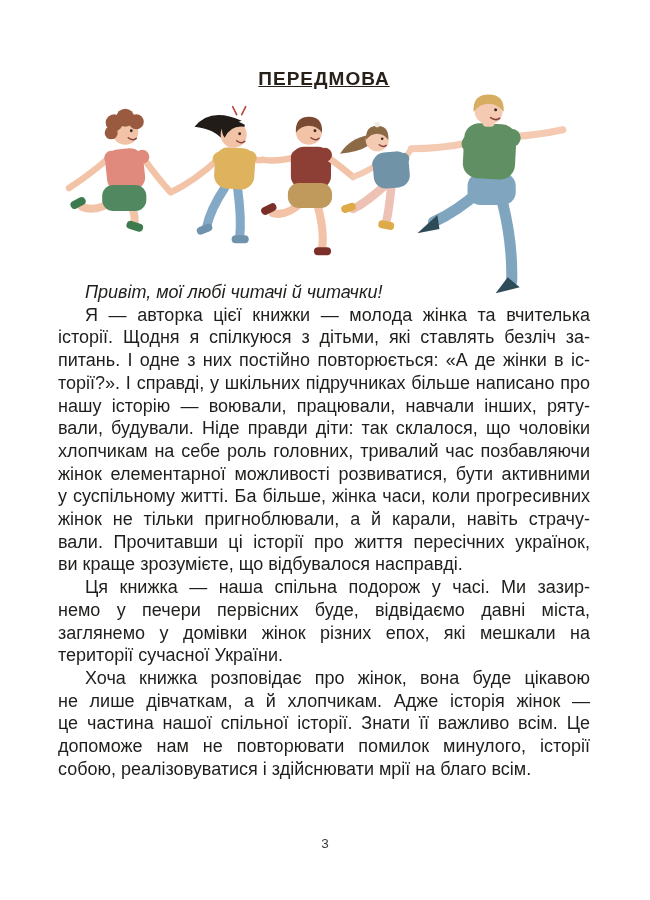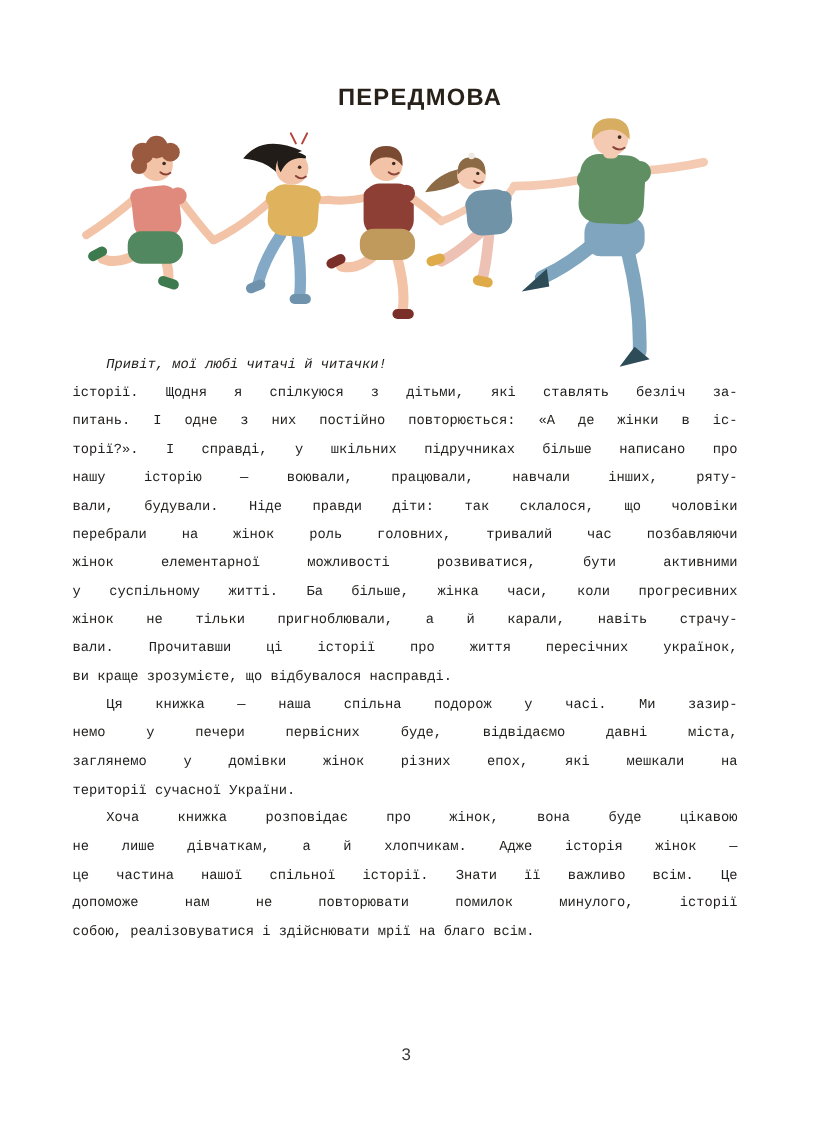--- a/index.html
+++ b/index.html
@@ -1,28 +1,29 @@
 <!DOCTYPE html>
 <html lang="uk" style="--c-page_bg: #ffffff; --c-title_text: #27211a; --c-body_text: #1f1e1c; --c-page_number: #3c3b39; --f0-skin: #f2c3a7; --f0-hair: #9a5a3f; --f0-top: #e08a7e; --f0-bottom: #51885f; --f0-shoes: #3d7a4e; --f1-skin: #f2c3a7; --f1-hair: #221c19; --f1-top: #dfb35e; --f1-bottom: #83a9c6; --f1-shoes: #6f93ad; --f1-accent: #b5453a; --f2-skin: #f2c3a7; --f2-hair: #7b4a33; --f2-top: #8d3e35; --f2-bottom: #bf9a5c; --f2-shoes: #7a2f28; --f3-skin: #f4cab2; --f3-hair: #8c6a45; --f3-top: #7093a8; --f3-bottom: #edc2b5; --f3-shoes: #dfab49; --f4-skin: #f4cab2; --f4-hair: #d7ad61; --f4-top: #618f64; --f4-bottom: #7fa5bf; --f4-shoes: #2e4c58;"><head>
 <meta charset="utf-8">
 <style>
   html,body{margin:0;padding:0;background:#ffffff;}
   .page{
     position:relative;width:650px;height:900px;background:var(--c-page_bg,#fff);
     font-family:"Liberation Sans",sans-serif;overflow:hidden;
   }
   .title{
-    position:absolute;top:68px;left:70px;width:532px;margin:0;
+    position:absolute;top:68px;left:58px;width:532px;margin:0;
     text-align:center;font-size:19px;font-weight:bold;letter-spacing:1px;
     color:var(--c-title_text,#27211a);
+    text-decoration:underline;
   }
   .illo{position:absolute;left:58px;top:90px;width:532px;height:212px;}
   .textblock{
     position:absolute;left:58px;top:281px;width:532px;
-    font-size:11px;line-height:22.7px;color:var(--c-body_text,#1f1e1c);font-family:Liberation Mono, monospace;
+    font-size:18px;line-height:22.7px;color:var(--c-body_text,#1f1e1c);
   }
   .greeting{font-style:italic;text-indent:27px;}
   .para{margin:0;}
   .line{text-align:justify;text-align-last:justify;}
   .line.last{text-align-last:auto;}
   .line.ind{text-indent:27px;}
   .pagenum{
     position:absolute;top:836px;left:0;width:650px;text-align:center;
     font-size:13.5px;color:var(--c-page_number,#3c3b39);
   }
@@ -125,26 +126,27 @@
       <path d="M414,21 q-1,-17 15,-17 q16,0 15,17 q-6,-8 -15,-8 q-9,0 -15,8 z" style="fill:var(--f4-hair)"></path>
       <circle cx="436" cy="19" r="1.5" fill="#3a2a22"></circle>
       <path d="M431,27 q4.5,3.5 9,0.5" fill="none" stroke="#8a4338" stroke-width="1.6" stroke-linecap="round"></path>
     </g>
   </svg>
 
   <div class="textblock">
     <div class="greeting">Привіт, мої любі читачі й читачки!</div>
     <div>
         <div class="para">
+          <div class="line ind">Я — авторка цієї книжки — молода жінка та вчителька</div>
           <div class="line">історії. Щодня я спілкуюся з дітьми, які ставлять безліч за-</div>
           <div class="line">питань. І одне з них постійно повторюється: «А де жінки в іс-</div>
           <div class="line">торії?». І справді, у шкільних підручниках більше написано про</div>
           <div class="line">нашу історію — воювали, працювали, навчали інших, ряту-</div>
           <div class="line">вали, будували. Ніде правди діти: так склалося, що чоловіки</div>
-          <div class="line">перебрали на жінок роль головних, тривалий час позбавляючи</div>
+          <div class="line">хлопчикам на себе роль головних, тривалий час позбавляючи</div>
           <div class="line">жінок елементарної можливості розвиватися, бути активними</div>
           <div class="line">у суспільному житті. Ба більше, жінка часи, коли прогресивних</div>
           <div class="line">жінок не тільки пригноблювали, а й карали, навіть страчу-</div>
           <div class="line">вали. Прочитавши ці історії про життя пересічних українок,</div>
           <div class="line last">ви краще зрозумієте, що відбувалося насправді.</div>
         </div>
         <div class="para">
           <div class="line ind">Ця книжка — наша спільна подорож у часі. Ми зазир-</div>
           <div class="line">немо у печери первісних буде, відвідаємо давні міста,</div>
           <div class="line">заглянемо у домівки жінок різних епох, які мешкали на</div>

